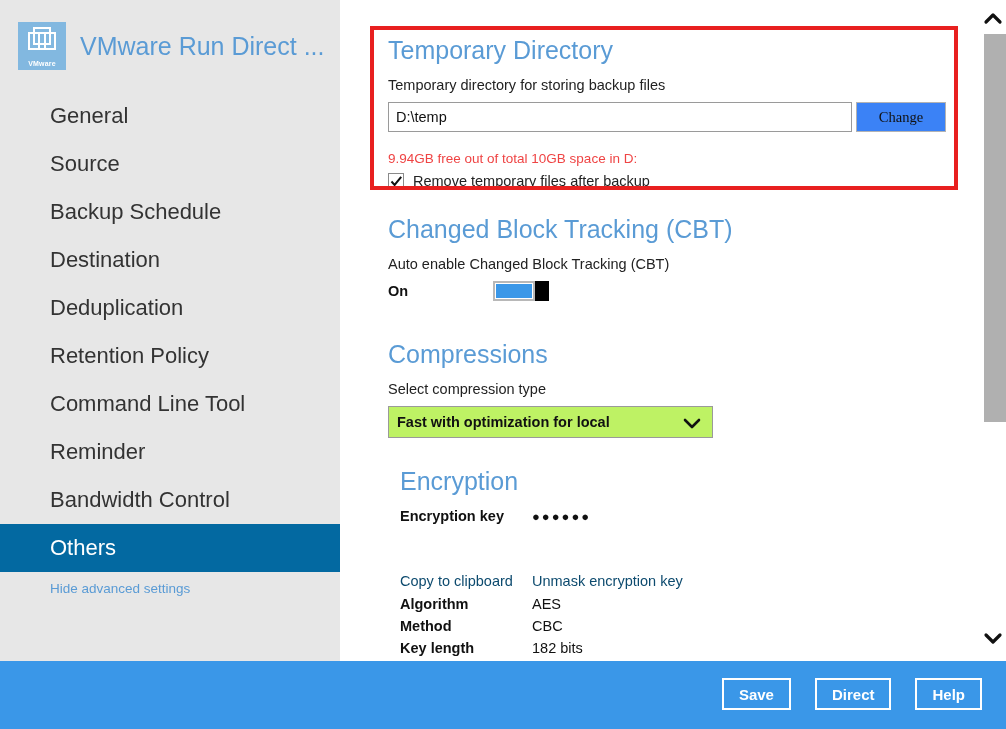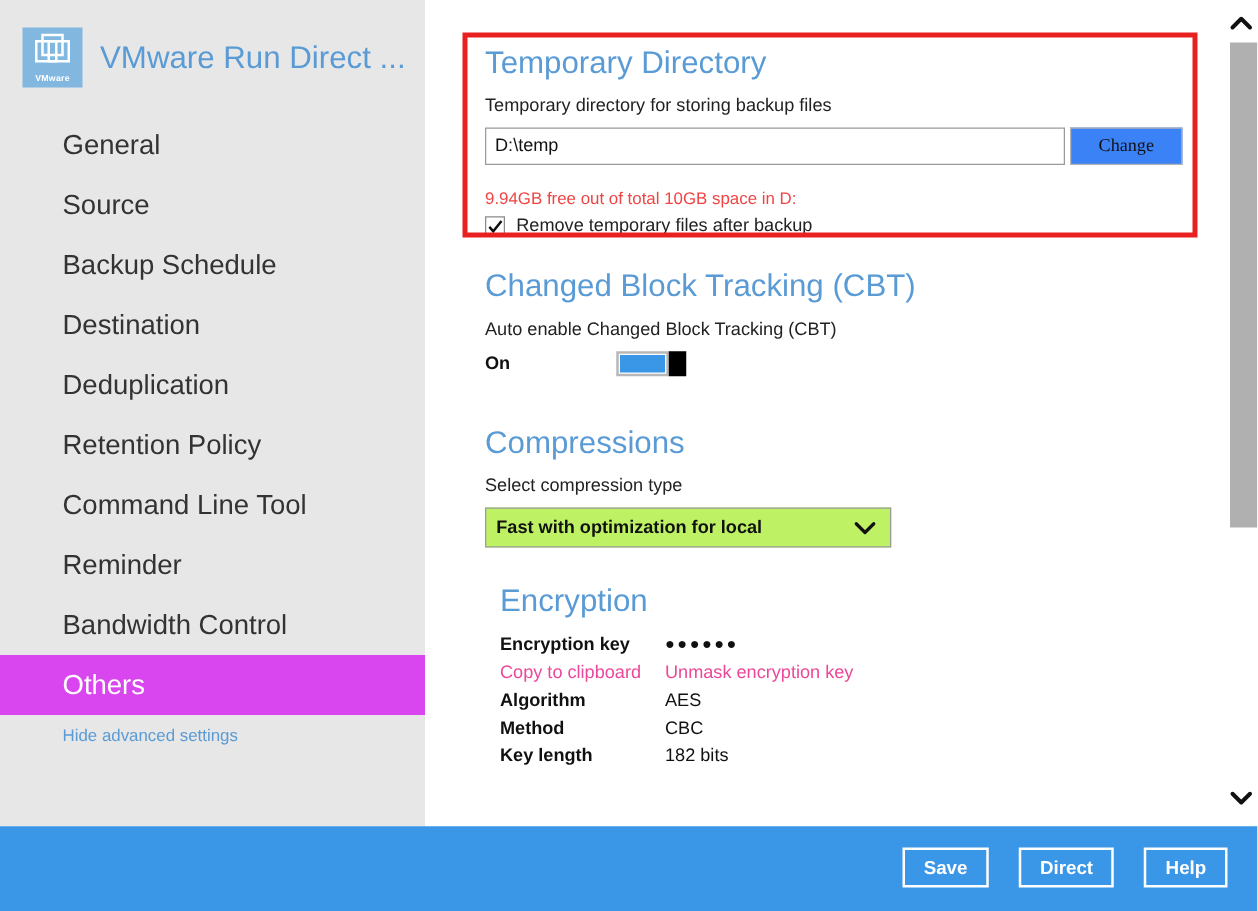--- a/index.html
+++ b/index.html
@@ -77,21 +77,21 @@
     line-height: 48px;
     padding-left: 50px;
     font-size: 22px;
     color: #333333;
     font-weight: 400;
     box-sizing: border-box;
     cursor: pointer;
     white-space: nowrap;
   }
   .nav-item.selected {
-    background: #d946ef;
+    background: #0369a1;
     color: #ffffff;
   }
   .nav-link {
     padding-left: 50px;
     margin-top: 9px;
     font-size: 13.5px;
     color: #5a9bd5;
     cursor: pointer;
     display: block;
     white-space: nowrap;
@@ -276,21 +276,21 @@
     pointer-events: none;
   }
 
   
   .encrypt-section { position: absolute; left: 12px; top: 467px; width: 600px; }
   .enc-grid {
     margin-top: 12px;
   }
   .enc-row {
     display: flex;
-    align-items: flex-start;
+    align-items: center;
     margin-bottom: 6px;
   }
   .enc-key {
     width: 132px;
     font-size: 14.5px;
     font-weight: bold;
     color: #111111;
     flex: 0 0 auto;
     white-space: nowrap;
   }
@@ -304,23 +304,24 @@
     letter-spacing: 2px;
     color: #111111;
     line-height: 1;
   }
   .enc-link-row {
     display: flex;
     margin-bottom: 7px;
   }
   .enc-link {
     font-size: 14.5px;
-    color: #ec4899;
-    cursor: pointer;
-    white-space: nowrap;
+    color: #0c4a6e;
+    cursor: pointer;
+    white-space: nowrap;
+    margin-top: 43px;
   }
   .enc-link.first { width: 132px; flex: 0 0 auto; }
 
   
   .scrollbar {
     position: absolute;
     right: 0;
     top: 0;
     width: 26px;
     height: 661px;

